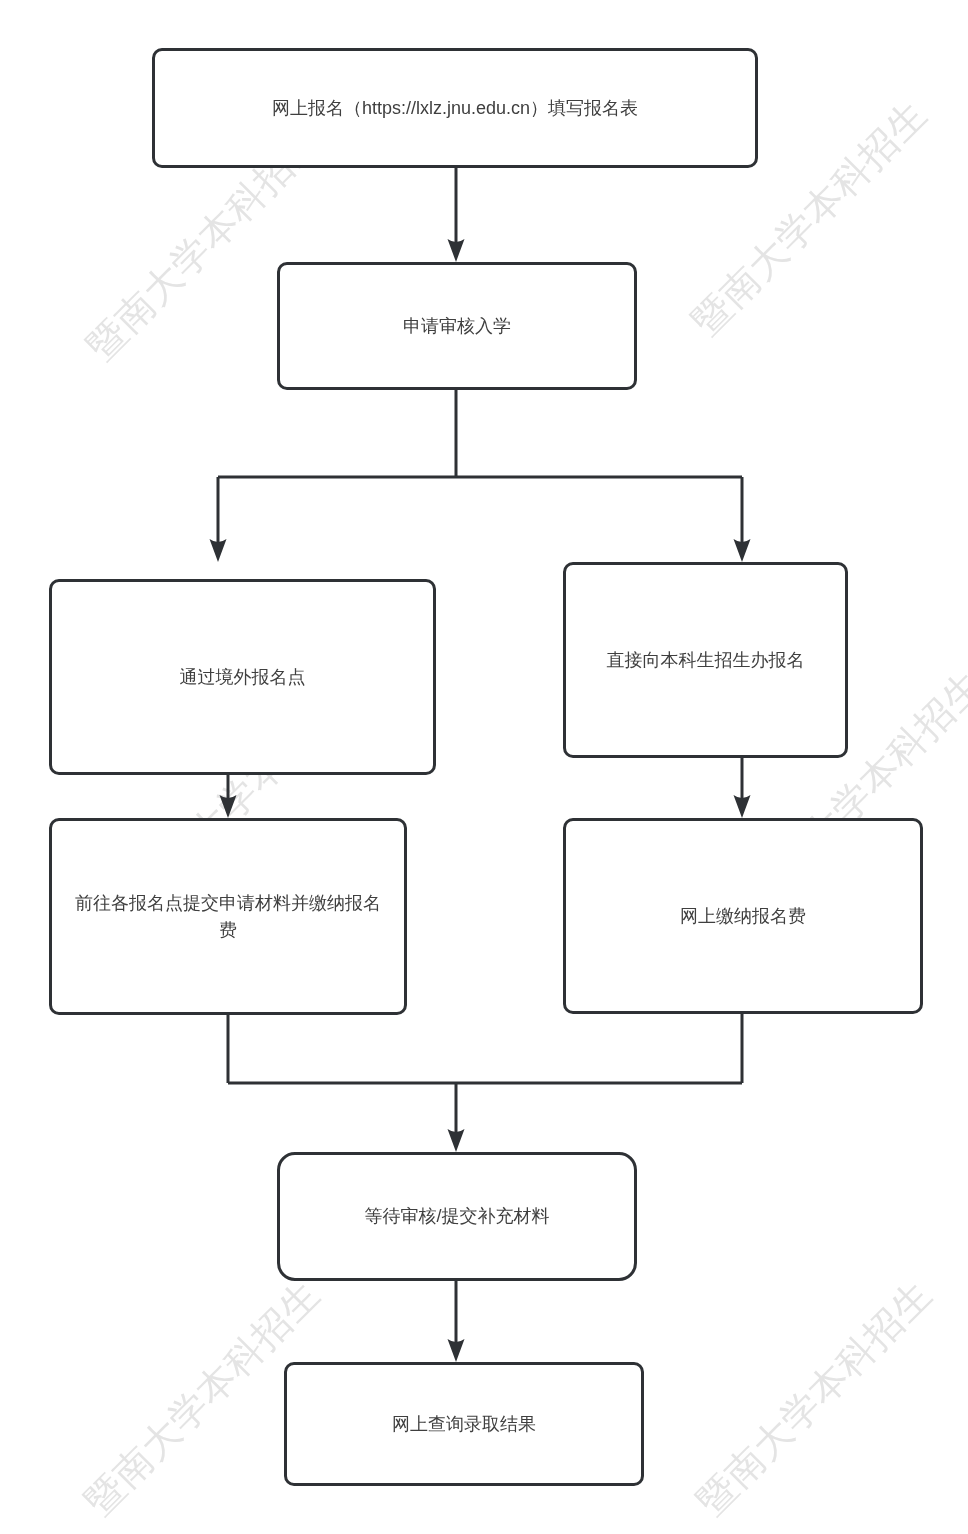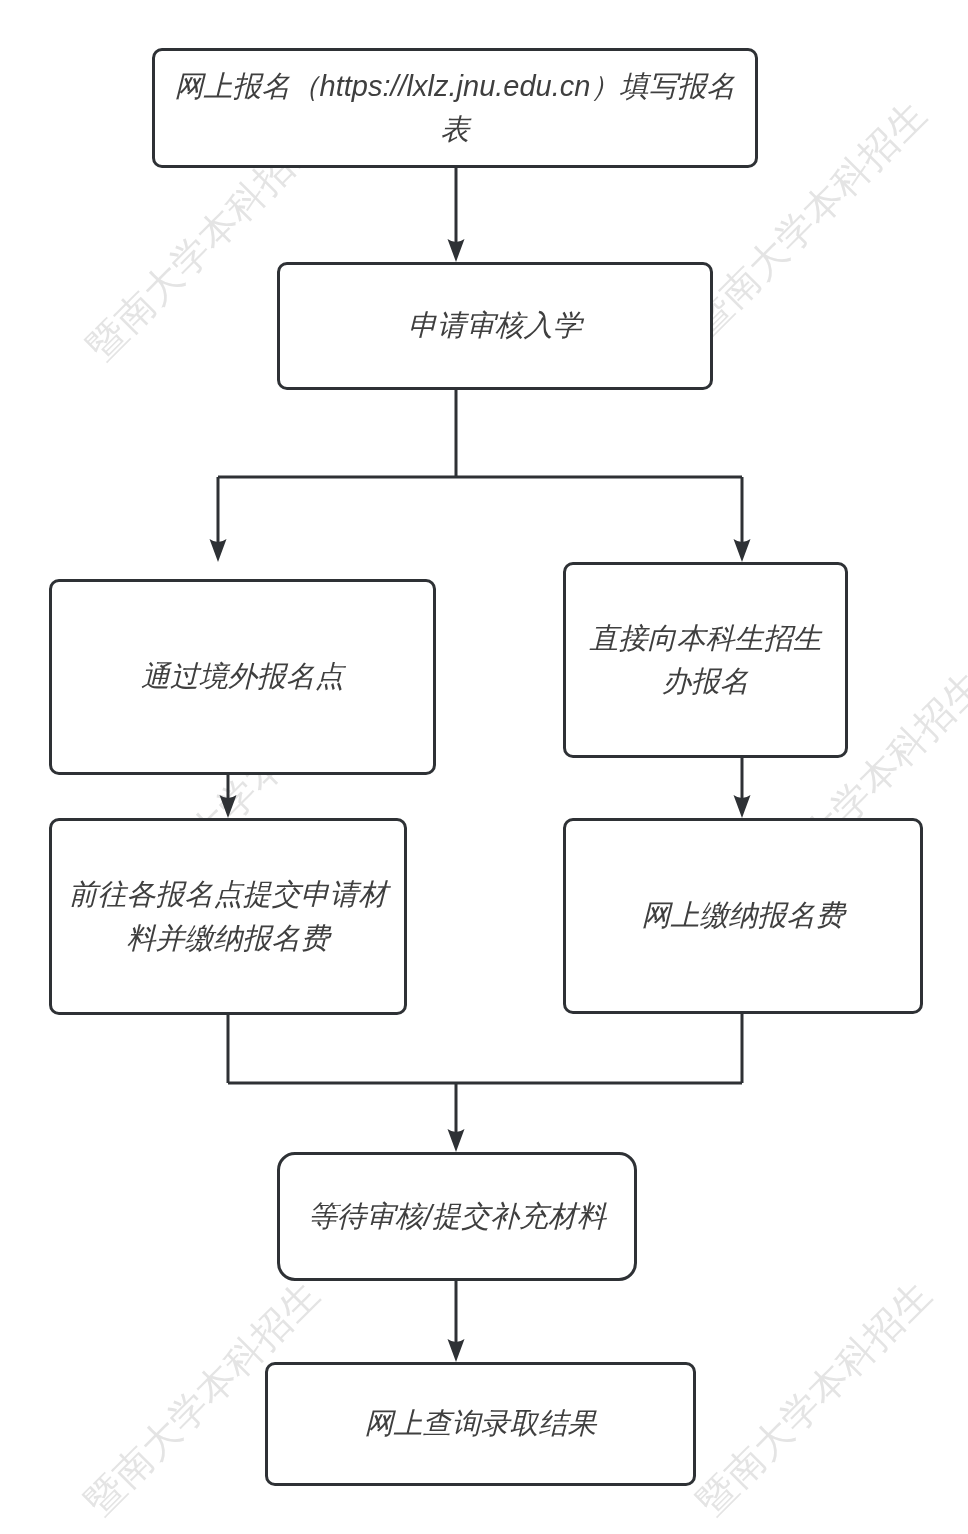--- a/index.html
+++ b/index.html
@@ -61,33 +61,32 @@
     z-index: 2;
     box-sizing: border-box;
     background: #ffffff;
     border: 3px solid #2e3135;
     border-radius: 10px;
     display: flex;
     align-items: center;
     justify-content: center;
     text-align: center;
     color: #3f3f3f;
-    font-size: 29px;
+    font-size: 18px;
     line-height: 1.5;
     padding: 8px 16px;
-    font-style: italic;
   }
   .n1 { left: 152px; top: 48px;   width: 606px; height: 120px; }
-  .n2 { left: 277px; top: 262px;  width: 436px; height: 128px; }
+  .n2 { left: 277px; top: 262px;  width: 360px; height: 128px; }
   .n3 { left: 49px;  top: 562px;  width: 387px; height: 196px; margin-top: 17px; }
   .n4 { left: 563px; top: 562px;  width: 285px; height: 196px; }
   .n5 { left: 49px;  top: 818px;  width: 358px; height: 197px; justify-content: center; }
   .n6 { left: 563px; top: 818px;  width: 360px; height: 196px; }
   .n7 { left: 277px; top: 1152px; width: 360px; height: 129px; border-radius: 18px; }
-  .n8 { left: 265px; top: 1362px; width: 431px; height: 124px; }
+  .n8 { left: 284px; top: 1362px; width: 360px; height: 124px; }
 </style>
 </head>
 <body>
 
 <div class="canvas">
 
   <div class="wm-layer">
     <div class="wm wm1">暨南大学本科招生</div>
     <div class="wm wm2">暨南大学本科招生</div>
     <div class="wm wm3">暨南大学本科招生</div>

